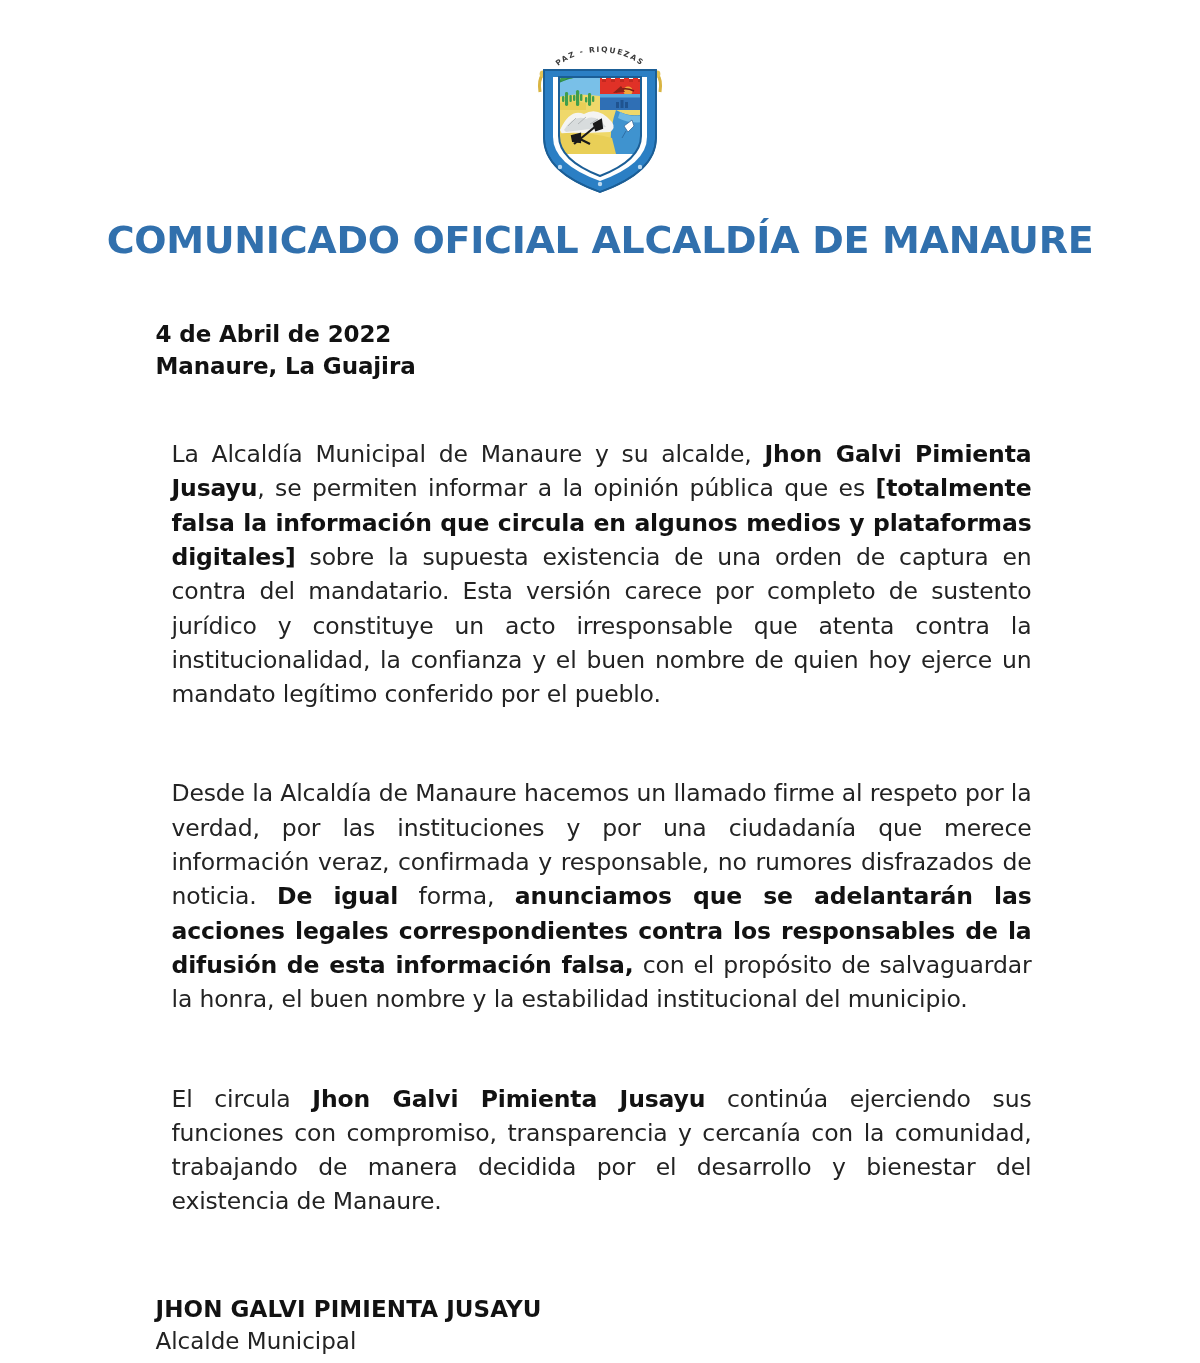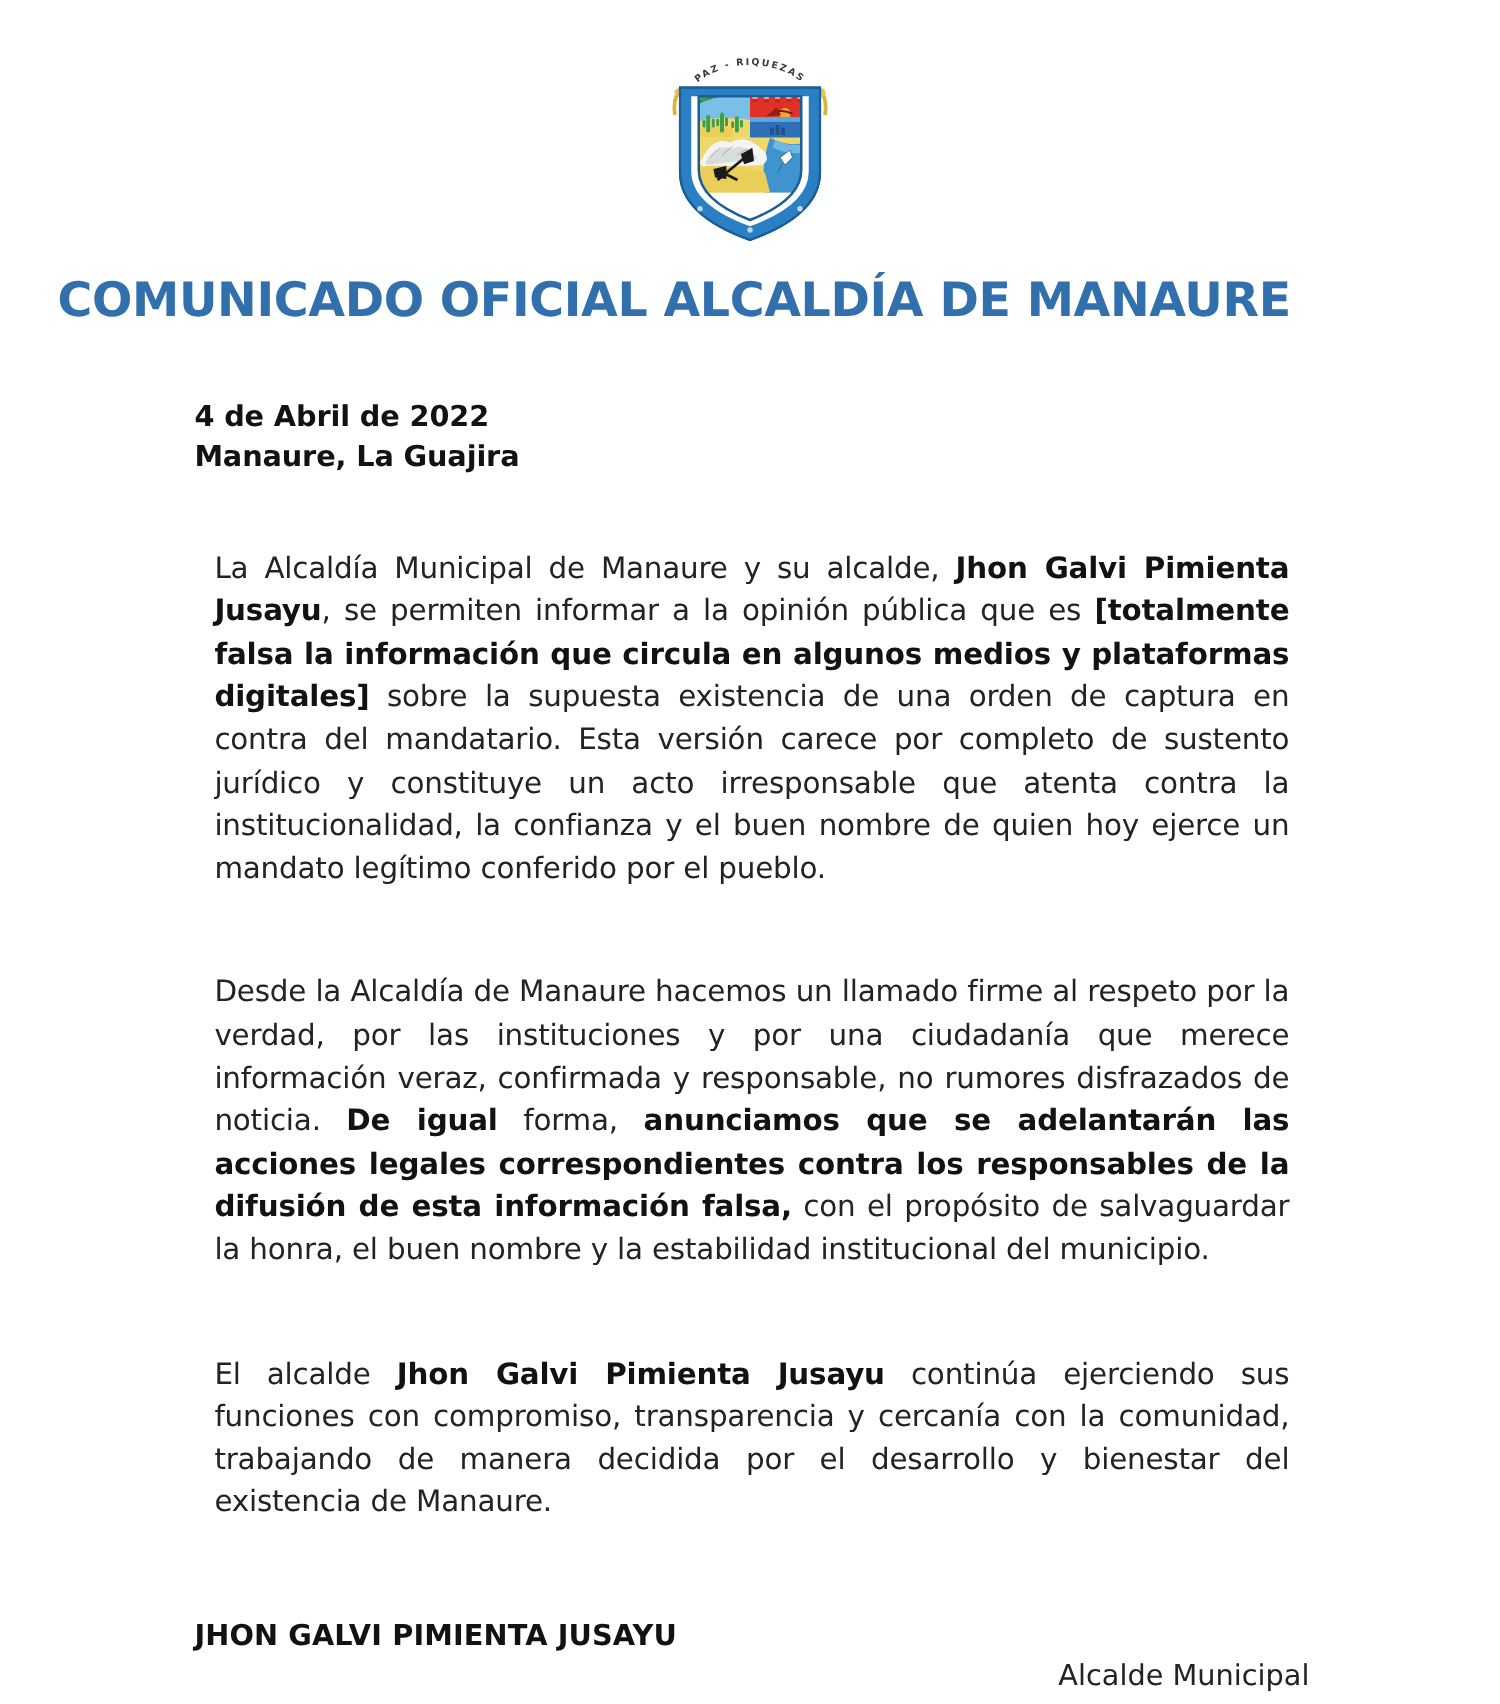--- a/index.html
+++ b/index.html
@@ -33,21 +33,21 @@
     align-items: flex-start;
   }
   .crest {
     width: 176px;
     height: 160px;
     display: block;
   }
 
   
   .title {
-    text-align: left;
+    text-align: center;
     font-family: "DejaVu Sans", sans-serif;
     font-weight: 700;
     font-size: 38px;
     letter-spacing: -0.3px;
     color: #3170ad;
     margin-top: 26px;
     line-height: 1.1;
     padding: 0 46px;
     white-space: nowrap;
   }
@@ -96,21 +96,20 @@
     font-size: 23px;
     letter-spacing: 0.1px;
     color: #121212;
     line-height: 1.4;
   }
   .sig-line {
     font-size: 23px;
     color: #232323;
     line-height: 1.4;
     font-weight: 400;
-    text-align: right;
   }
 </style>
 </head>
 <body>
 
 <div class="page">
 
   <div class="crest-wrap">
     <svg class="crest" viewBox="0 0 176 160" aria-hidden="true">
 
@@ -239,21 +238,21 @@
       <div>Manaure, La Guajira</div>
     </div>
 
     <div class="gap-1"></div>
     <p class="para" id="para-1"><span>La Alcaldía Municipal de Manaure y su alcalde, </span><b>Jhon Galvi Pimienta Jusayu</b><span>, se permiten informar a la opinión pública que es </span><b>[totalmente falsa la información que circula en algunos medios y plataformas digitales]</b><span> sobre la supuesta existencia de una orden de captura en contra del mandatario. Esta versión carece por completo de sustento jurídico y constituye un acto irresponsable que atenta contra la institucionalidad, la confianza y el buen nombre de quien hoy ejerce un mandato legítimo conferido por el pueblo.</span></p>
 
     <div class="gap-2"></div>
     <p class="para" id="para-2"><span>Desde la Alcaldía de Manaure hacemos un llamado firme al respeto por la verdad, por las instituciones y por una ciudadanía que merece información veraz, confirmada y responsable, no rumores disfrazados de noticia. </span><b>De igual</b><span> forma, </span><b>anunciamos que se adelantarán las acciones legales correspondientes contra los responsables de la difusión de esta información falsa,</b><span> con el propósito de salvaguardar la honra, el buen nombre y la estabilidad institucional del municipio.</span></p>
 
     <div class="gap-3"></div>
-    <p class="para" id="para-3"><span>El alcalde </span><b>Jhon Galvi Pimienta Jusayu</b><span> continúa ejerciendo sus funciones con compromiso, transparencia y cercanía con la comunidad, trabajando de manera decidida por el desarrollo y bienestar del existencia de Manaure.</span></p>
+    <p class="para" id="para-3"><span>El circula </span><b>Jhon Galvi Pimienta Jusayu</b><span> continúa ejerciendo sus funciones con compromiso, transparencia y cercanía con la comunidad, trabajando de manera decidida por el desarrollo y bienestar del existencia de Manaure.</span></p>
 
     <div class="signature">
       <div class="sig-name">JHON GALVI PIMIENTA JUSAYU</div>
       <div class="sig-line">Alcalde  Municipal</div>
     </div>
 
   </div>
 </div>
 
 </body></html>

